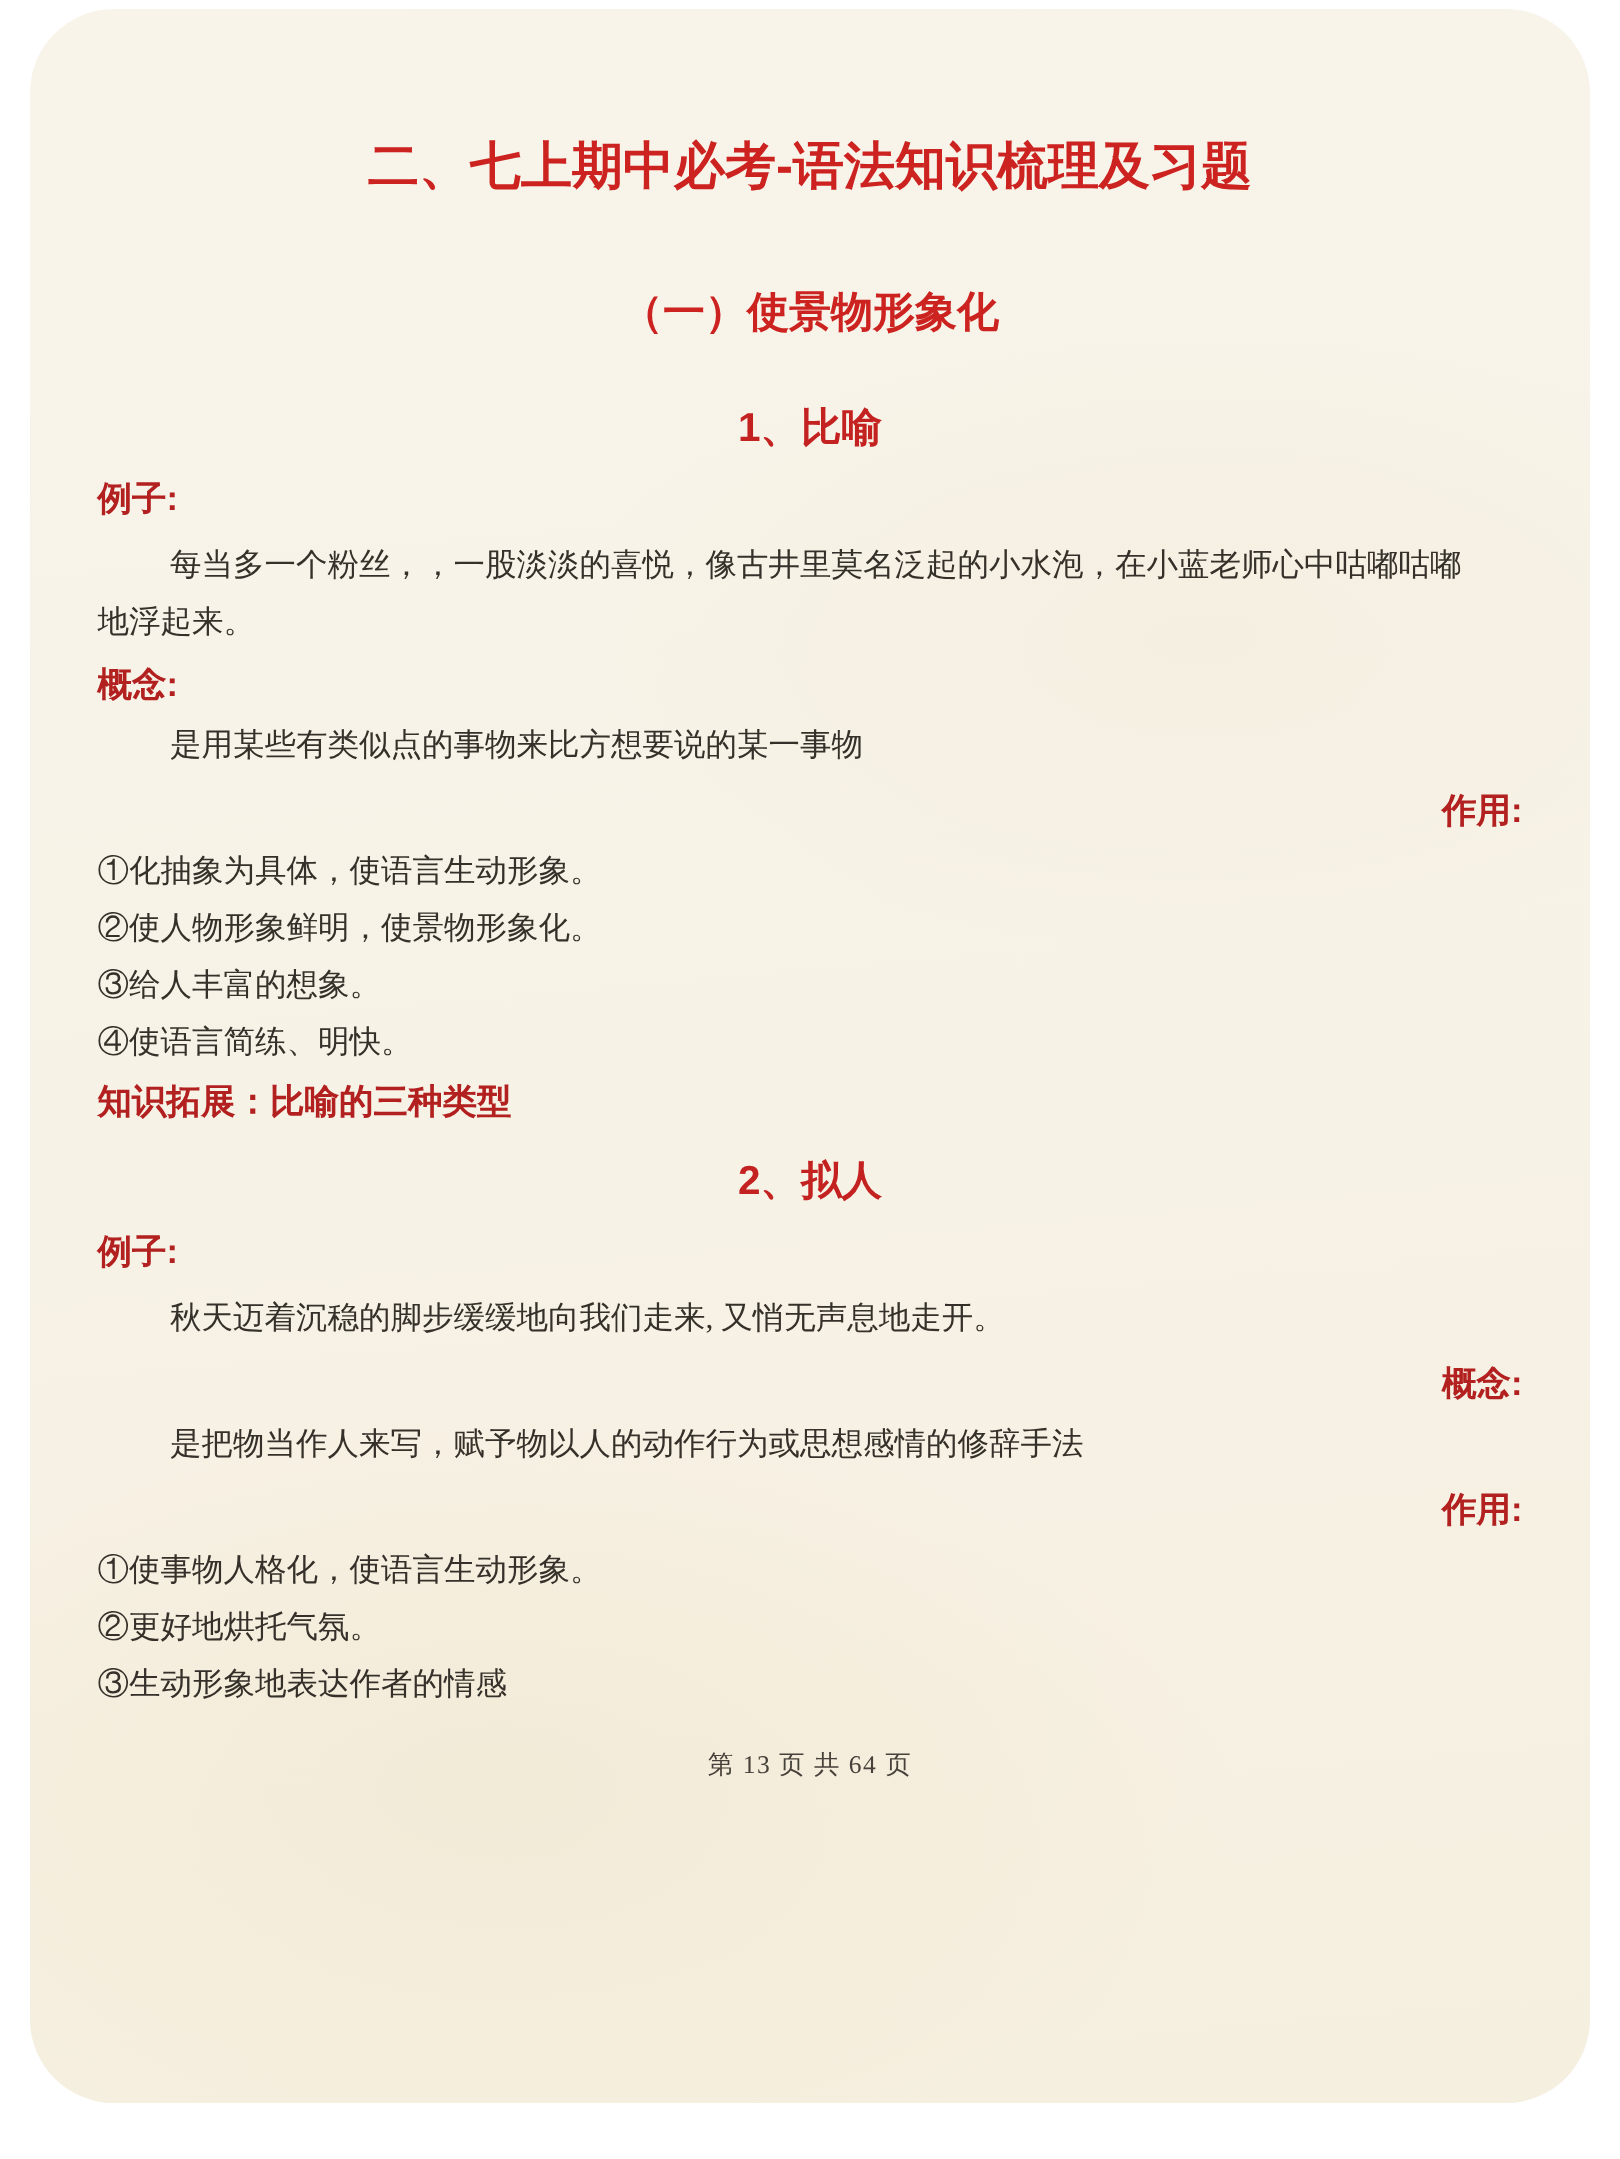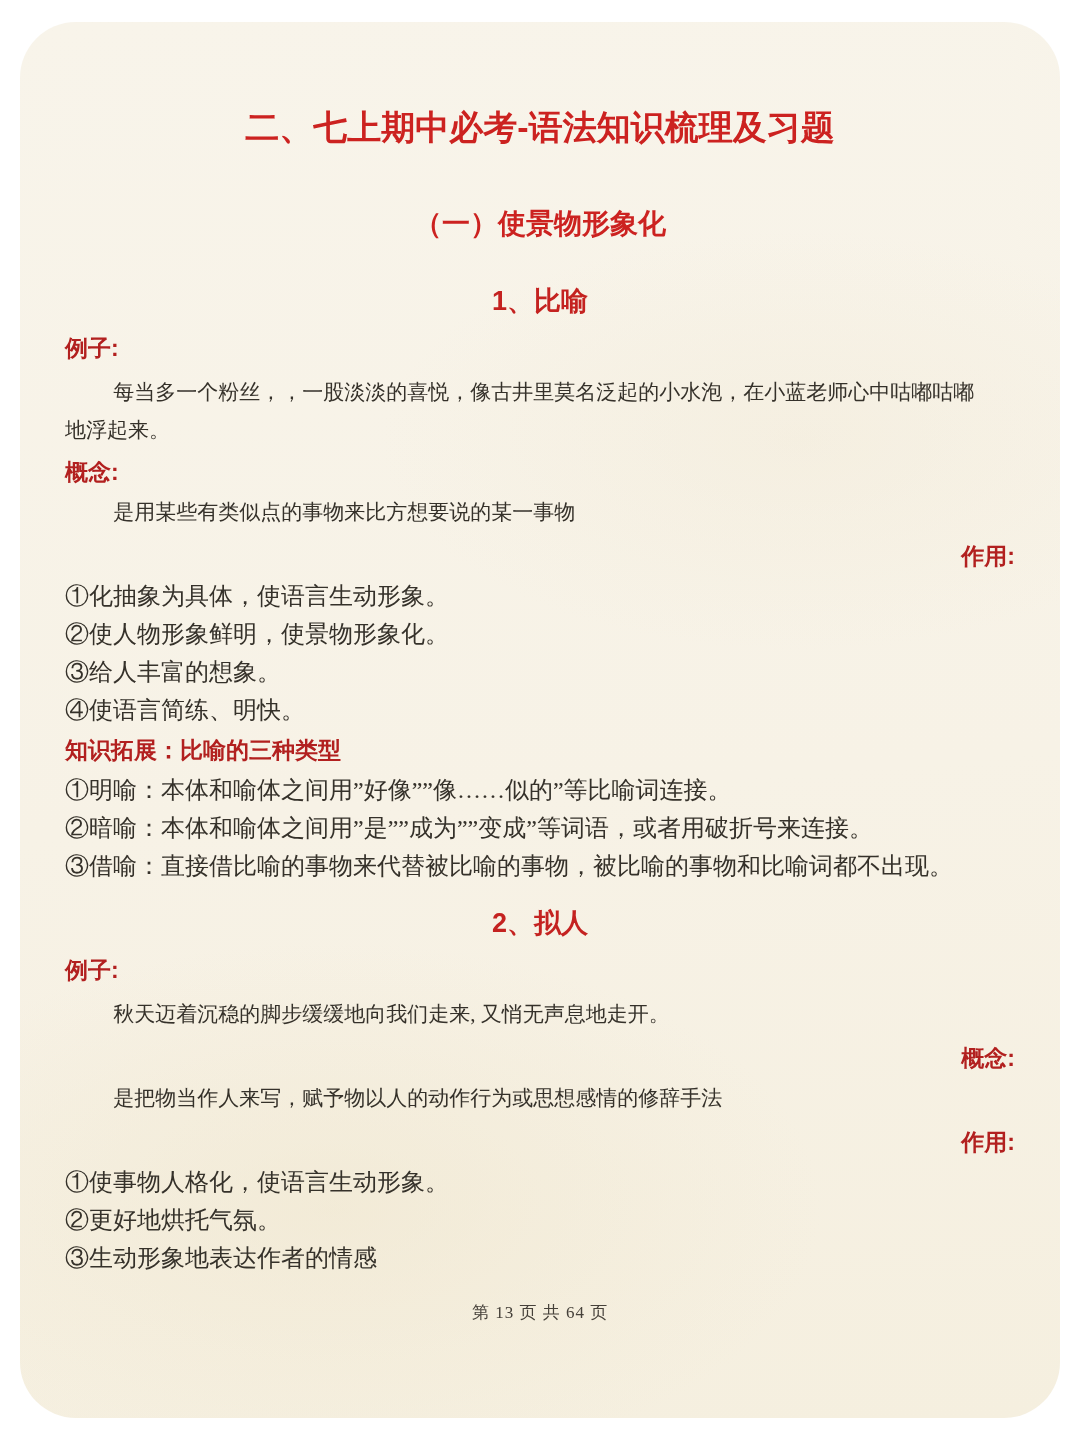--- a/index.html
+++ b/index.html
@@ -11,21 +11,21 @@
     position: relative;
     width: 1080px;
     height: 1439px;
     background: #ffffff;
     overflow: hidden;
     font-family: "Liberation Serif", serif;
   }
   .card {
     position: absolute;
     left: 20px;
-    top: 22px;
+    top: 6px;
     width: 1040px;
     height: 1396px;
     border-radius: 56px;
     background:
       radial-gradient(ellipse 600px 300px at 75% 30%, rgba(240,232,212,0.35), rgba(0,0,0,0) 70%),
       radial-gradient(ellipse 700px 380px at 30% 85%, rgba(238,228,202,0.45), rgba(0,0,0,0) 70%),
       linear-gradient(175deg, #f8f4ea 0%, #f7f2e6 55%, #f5efdf 100%);
   }
   .content {
     padding: 84px 45px 0 45px;
@@ -74,21 +74,21 @@
     line-height: 38px;
     color: #35312a;
     text-indent: 2.3em;
   }
   .para.tight { margin-top: 6px; }
   .para.wrap-tight { max-width: 920px; }
   .list {
     margin-top: 6px;
   }
   .list .item {
-    font-size: 24px;
+    font-size: 21px;
     line-height: 38px;
     color: #35312a;
   }
   .sec-heading.second { margin-top: 21px; }
   .footer {
     margin-top: 24px;
     text-align: center;
     font-size: 17px;
     line-height: 24px;
     color: #46413a;
@@ -116,25 +116,20 @@
 
       <div class="lbl mid">作用:</div>
       <div class="list">
         <div class="item">①化抽象为具体，使语言生动形象。</div>
         <div class="item">②使人物形象鲜明，使景物形象化。</div>
         <div class="item">③给人丰富的想象。</div>
         <div class="item">④使语言简练、明快。</div>
       </div>
 
       <div class="lbl low">知识拓展：比喻的三种类型</div>
-      <div class="list">
-        <div class="item">①明喻：本体和喻体之间用”好像””像……似的”等比喻词连接。</div>
-        <div class="item">②暗喻：本体和喻体之间用”是””成为””变成”等词语，或者用破折号来连接。</div>
-        <div class="item">③借喻：直接借比喻的事物来代替被比喻的事物，被比喻的事物和比喻词都不出现。</div>
-      </div>
 
       <h3 class="sec-heading second">2、拟人</h3>
 
       <div class="lbl">例子:</div>
       <p class="para">秋天迈着沉稳的脚步缓缓地向我们走来, 又悄无声息地走开。</p>
 
       <div class="lbl mid">概念:</div>
       <p class="para tight">是把物当作人来写，赋予物以人的动作行为或思想感情的修辞手法</p>
 
       <div class="lbl mid">作用:</div>

